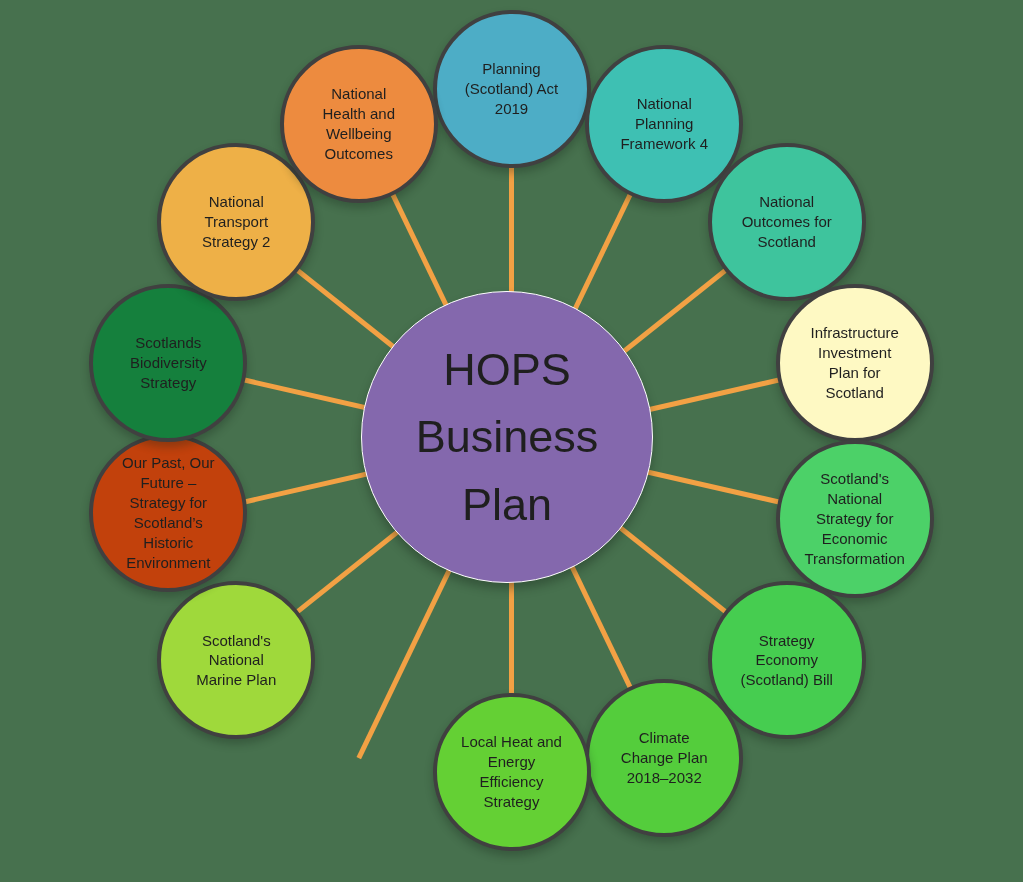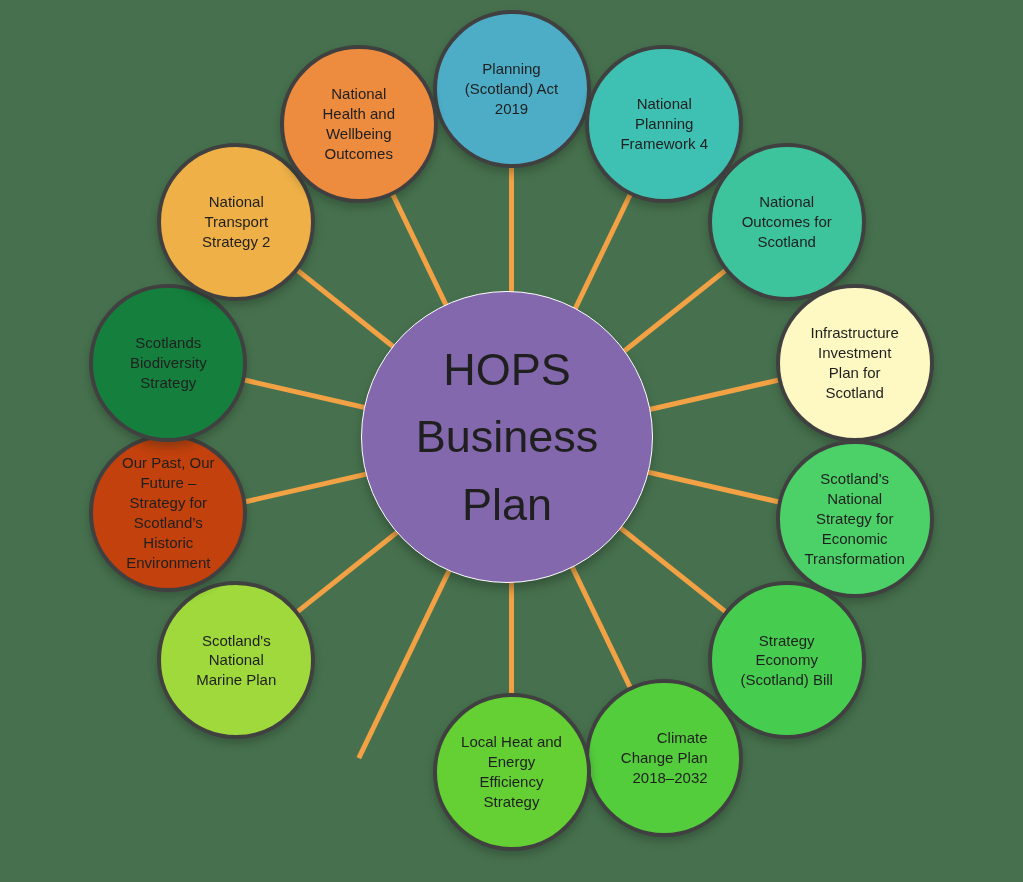--- a/index.html
+++ b/index.html
@@ -98,21 +98,21 @@
 National
 Strategy for
 Economic
 Transformation</span>
     </div>
     <div class="node" style="left: 707.705px; top: 581.468px; background: rgb(70, 205, 80);">
       <span class="node-label">Strategy
 Economy
 (Scotland) Bill</span>
     </div>
-    <div class="node" style="left: 585.227px; top: 679.141px; background: rgb(84, 205, 60); text-align: right;">
+    <div class="node" style="left: 585.227px; top: 679.141px; background: rgb(84, 205, 60);">
       <span class="node-label">Climate
 Change Plan
 2018–2032</span>
     </div>
     <div class="node" style="left: 432.5px; top: 693px; background: rgb(100, 208, 52);">
       <span class="node-label">Local Heat and
 Energy
 Efficiency
 Strategy</span>
     </div>

